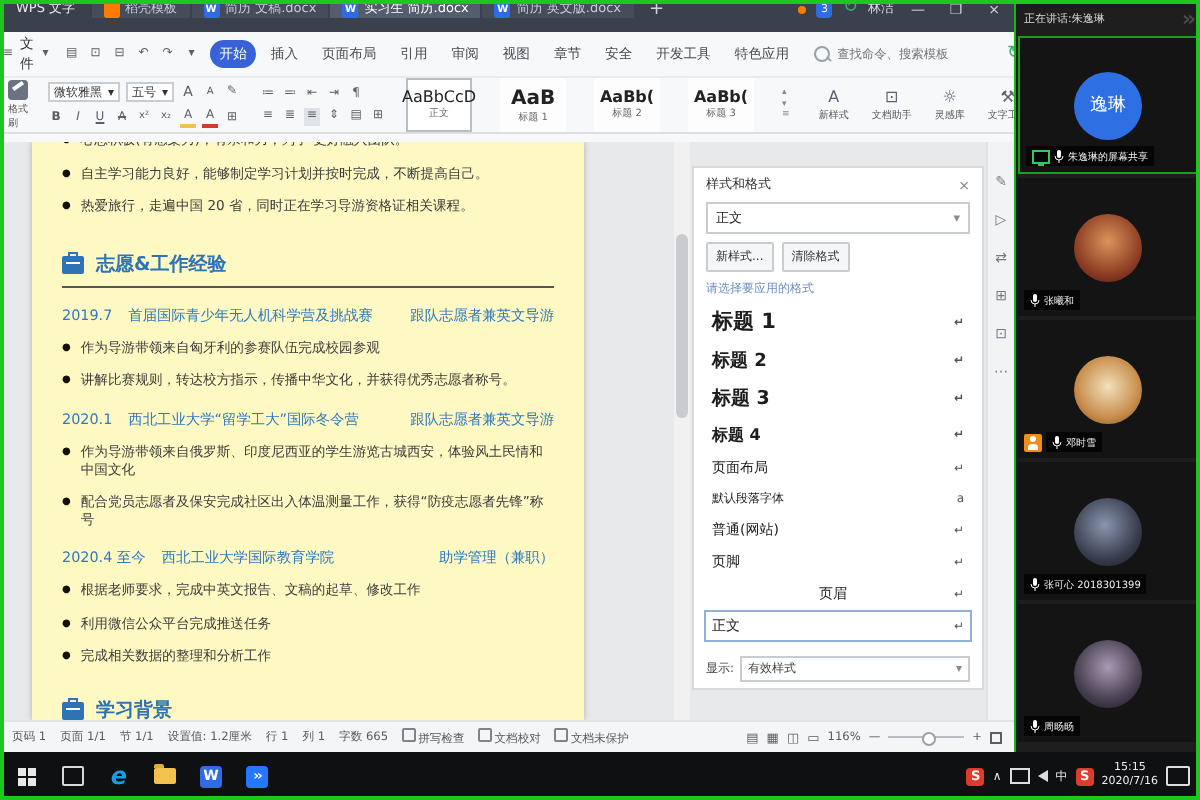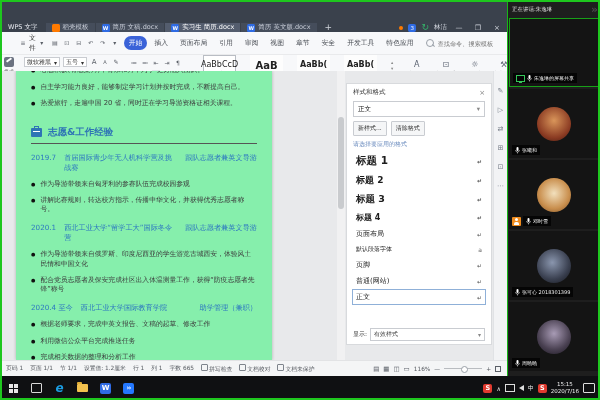--- a/index.html
+++ b/index.html
@@ -1,34 +1,34 @@
 <!DOCTYPE html>
 <html><head>
 <meta charset="utf-8">
 <style>
   html,body{margin:0;padding:0;}
   body{width:600px;height:400px;position:relative;overflow:hidden;background:#0f1012;
        font-family:"DejaVu Sans","Liberation Sans",sans-serif;-webkit-font-smoothing:antialiased;}
   
   .wps{position:absolute;left:0;top:0;width:507px;height:376px;background:#f7f8fa;}
-  .tabbar{height:32px;background:#3a414c;display:flex;align-items:flex-end;color:#c7ccd6;font-size:6.5px;}
+  .tabbar{height:16px;background:#3a414c;display:flex;align-items:flex-start;color:#c7ccd6;font-size:6.5px;}
   .appname{display:flex;align-items:center;padding:0 8px;color:#e8eaf0;white-space:nowrap;}
   .tab{display:flex;align-items:center;gap:3px;padding:0 6px;background:#454d5b;margin-right:1px;white-space:nowrap;max-width:95px;overflow:hidden;}
   .tab.active{background:#545d6e;color:#fff;}
   .tico{width:8px;height:8px;min-width:8px;border-radius:1.5px;background:#2f6be4;color:#fff;font-size:5px;display:flex;align-items:center;justify-content:center;font-weight:bold;}
   .tico.docer{background:#ff7a00;}
   .plus{display:flex;align-items:center;padding:0 7px;color:#cfd3da;font-size:9px;}
   .tbright{margin-left:auto;display:flex;align-items:center;gap:5px;padding:0 3px;}
   .odot{width:4px;height:4px;border-radius:50%;background:#ff7a00;}
   .badge{background:#2f6be4;color:#fff;border-radius:2px;font-size:5.5px;height:8px;line-height:8px;padding:0 2.5px;}
   .syncico{color:#35b06a;font-size:9px;line-height:1;}
   .uname{color:#d6dae2;}
   .wctl{width:14px;height:100%;display:flex;align-items:center;justify-content:center;color:#cfd3da;font-size:7px;}
   
-  .menubar{height:22px;display:flex;align-items:center;font-size:6.8px;color:#474b52;padding:0 19px;gap:5px;background:#f7f8fa;}
+  .menubar{height:22px;display:flex;align-items:center;font-size:6.8px;color:#474b52;padding:0 0;gap:5px;background:#f7f8fa;}
   .filebtn{display:flex;gap:2px;align-items:center;color:#333;}
   .qat{display:flex;gap:4px;color:#7a8089;font-size:7px;align-items:center;}
   .rtabs{display:flex;gap:2px;align-items:center;}
   .rtab{padding:2px 5px;border-radius:8px;white-space:nowrap;}
   .rtab.active{background:#3a62d8;color:#fff;}
   .search{display:flex;align-items:center;gap:2px;margin-left:2px;}
   .mag{width:6px;height:6px;border:1px solid #9aa0a8;border-radius:50%;position:relative;}
   .mag::after{content:"";position:absolute;left:5px;top:5px;width:3px;height:1px;background:#9aa0a8;transform:rotate(45deg);}
   .search input{border:none;background:transparent;width:78px;font-size:6.2px;color:#555;outline:none;}
   .mbright{margin-left:auto;display:flex;align-items:center;gap:6px;color:#555;white-space:nowrap;}
@@ -48,21 +48,21 @@
   .gitem.sel{border-color:#b9bdc4;background:#fff;}
   .gprev{font-size:8px;color:#222;line-height:1.1;white-space:nowrap;}
   .gprev.b{font-weight:bold;}
   .gname{font-size:5px;color:#666;white-space:nowrap;}
   .galmore{display:flex;flex-direction:column;font-size:4.5px;color:#888;line-height:1.2;}
   .tbtn{display:flex;flex-direction:column;align-items:center;gap:1px;min-width:24px;}
   .tbtn .ic{font-size:8px;color:#5a6270;line-height:1;}
   .tbtn .lb{font-size:5px;color:#555;white-space:nowrap;}
   
   .docarea{position:absolute;left:0;top:71px;right:0;bottom:16px;background:#e8e9eb;overflow:hidden;}
-  .page{position:absolute;left:16px;top:0;width:256px;height:100%;background:#86efac;box-shadow:0 0 3px rgba(0,0,0,.25);overflow:hidden;padding:0 15px;box-sizing:border-box;}
+  .page{position:absolute;left:16px;top:0;width:276px;height:100%;background:#fef9c3;box-shadow:0 0 3px rgba(0,0,0,.25);overflow:hidden;padding:0 15px;box-sizing:border-box;}
   .db{display:flex;gap:5px;font-size:6.8px;color:#3c3c3c;margin:7px 0;line-height:1.35;}
   .db .bu{font-size:5px;line-height:1.9;color:#111;}
   .clip{margin-top:-5px;}
   .sechead{display:flex;align-items:center;gap:6px;margin-top:17px;}
   .secico{width:11px;height:9px;background:#2e74b5;border-radius:1px;position:relative;}
   .secico::before{content:"";position:absolute;left:3px;top:-2px;width:5px;height:2px;border:1px solid #2e74b5;border-bottom:none;box-sizing:border-box;}
   .secico::after{content:"";position:absolute;left:2px;top:3px;right:2px;height:1px;background:#fff;}
   .sectitle{font-size:9.5px;font-weight:bold;color:#2e74b5;}
   .secline{border:none;border-top:1px solid #555;margin:4px 0 2px;}
   .ehead{display:flex;font-size:7.2px;color:#2e79c0;font-weight:normal;margin:9px 0 3px;gap:8px;align-items:flex-start;}
@@ -430,25 +430,29 @@
           </div>
         <div class="spitem stn">
             <span>页面布局</span>
             <span class="mk">↵</span>
           </div>
         <div class="spitem sts">
             <span>默认段落字体</span>
             <span class="mk">a</span>
           </div>
         <div class="spitem stn">
+            <span>普通(网站)</span>
+            <span class="mk">↵</span>
+          </div>
+        <div class="spitem stn">
             <span>页脚</span>
             <span class="mk">↵</span>
           </div>
-        <div class="spitem stn">
-            <span>普通(网站)</span>
+        <div class="spitem stc">
+            <span class="lab">页眉</span>
             <span class="mk">↵</span>
           </div>
         <div class="spitem stn sel">
             <span>正文</span>
             <span class="mk">↵</span>
           </div>
       </div>
       <div class="spfoot">
         <span>显示:</span>
         <span class="ddl">
@@ -495,20 +499,21 @@
   </div>
 </div>
 
 <div class="meeting">
   <div class="mhead">
     <span>正在讲话:朱逸琳</span>
     <span class="mlogo">››</span>
   </div>
 
   <div class="tile speaking">
+    <div class="av avblue">逸琳</div>
     <div class="chiprow">
       <span class="chip">
         <span class="shareico"></span>
         <svg width="5" height="7" viewBox="0 0 10 14">
             <rect x="3" y="0" width="4" height="8" rx="2" fill="#fff"></rect>
             <path d="M1 6a4 4 0 0 0 8 0" stroke="#fff" fill="none"></path>
             <line x1="5" y1="10" x2="5" y2="13" stroke="#fff"></line>
           </svg>
         <span>朱逸琳的屏幕共享</span>
       </span>

